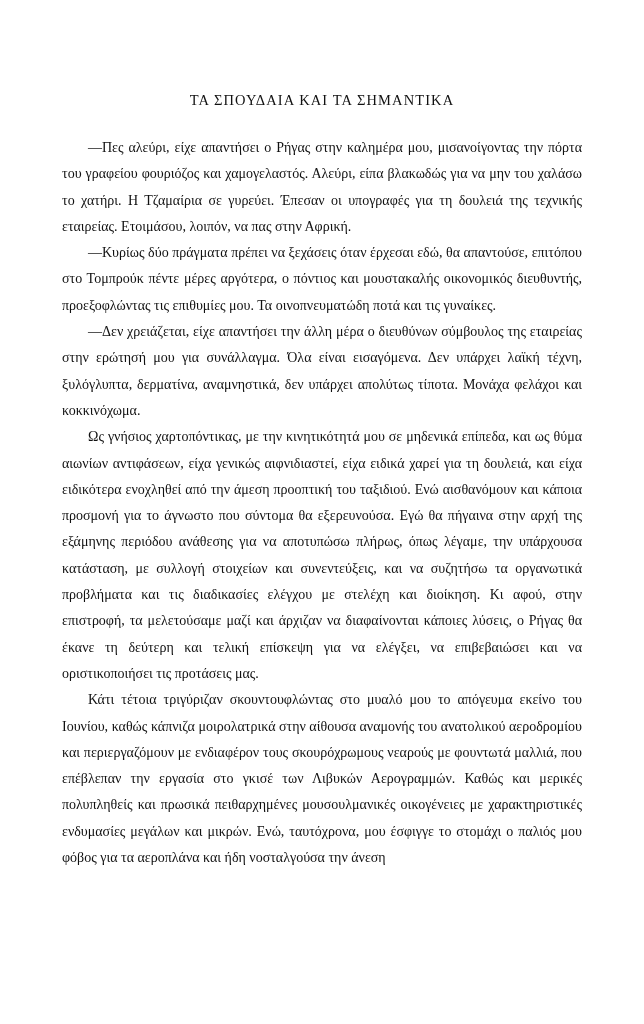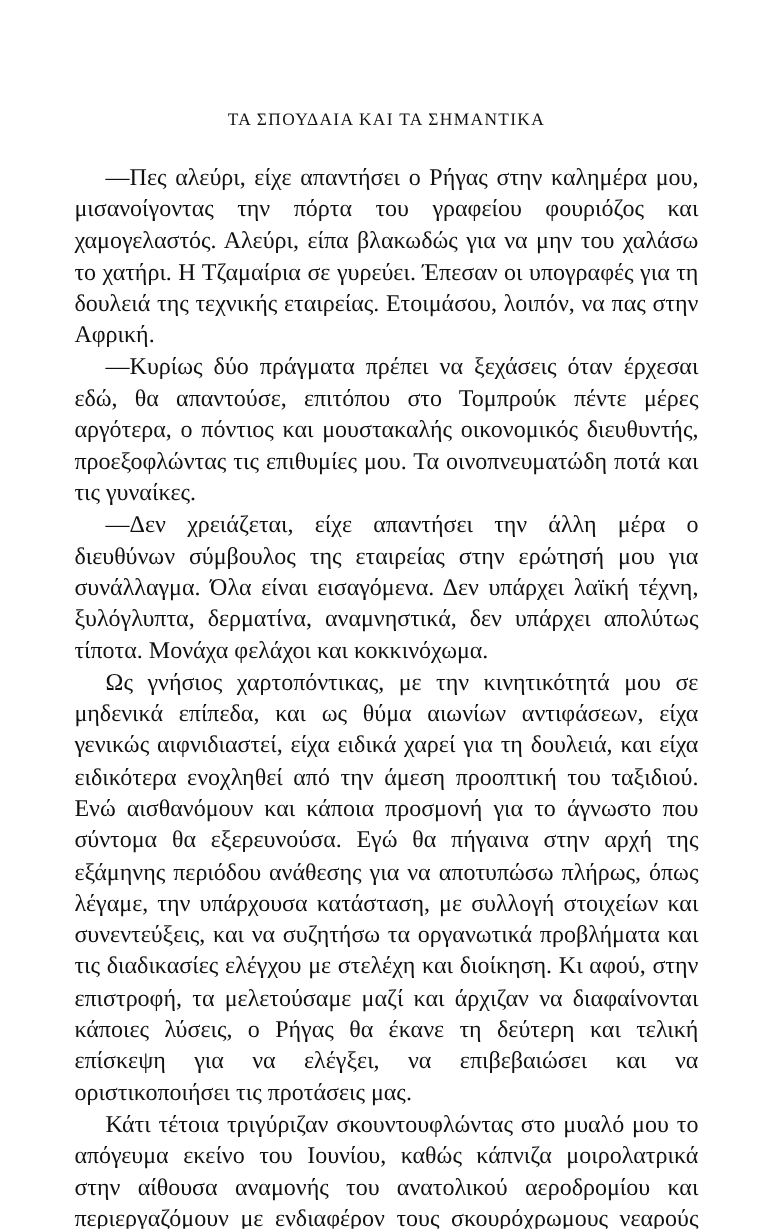--- a/index.html
+++ b/index.html
@@ -27,21 +27,21 @@
     font-size: 14.5px;
     letter-spacing: 1.1px;
     margin: 0 0 26px 0;
     font-weight: normal;
     color: #111;
   }
   .body-text p {
     margin: 0;
     text-align: justify;
     text-justify: inter-word;
-    font-size: 20px;
+    font-size: 14px;
     line-height: 26.3px;
     text-indent: 26px;
     color: #111;
     hyphens: none;
   }
   .body-text p.dash {
     text-indent: 26px;
   }
 </style>
 </head>

